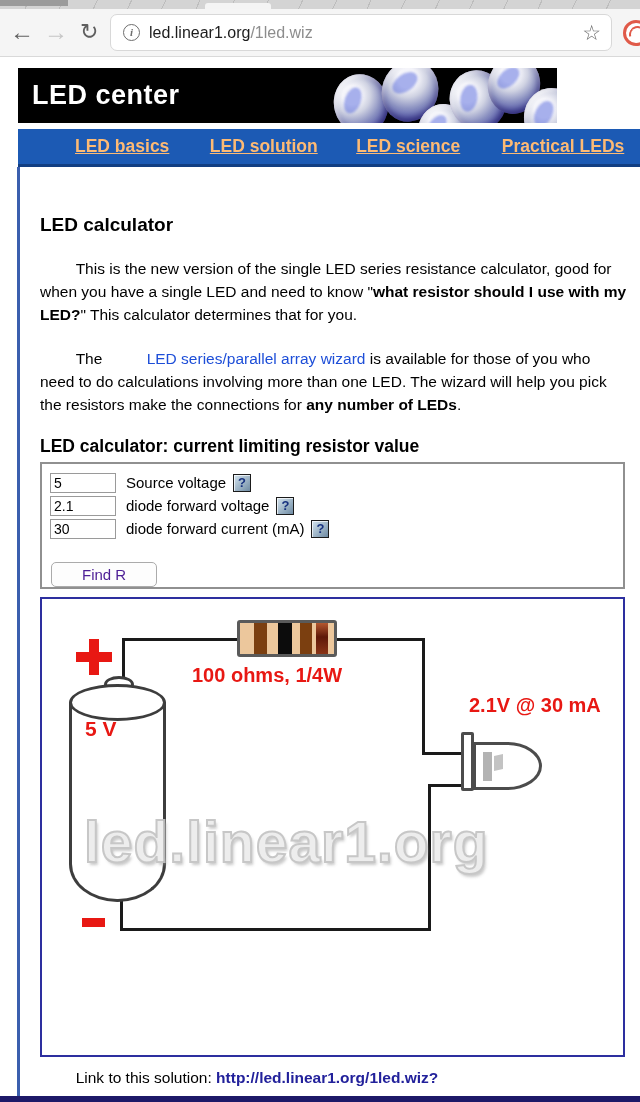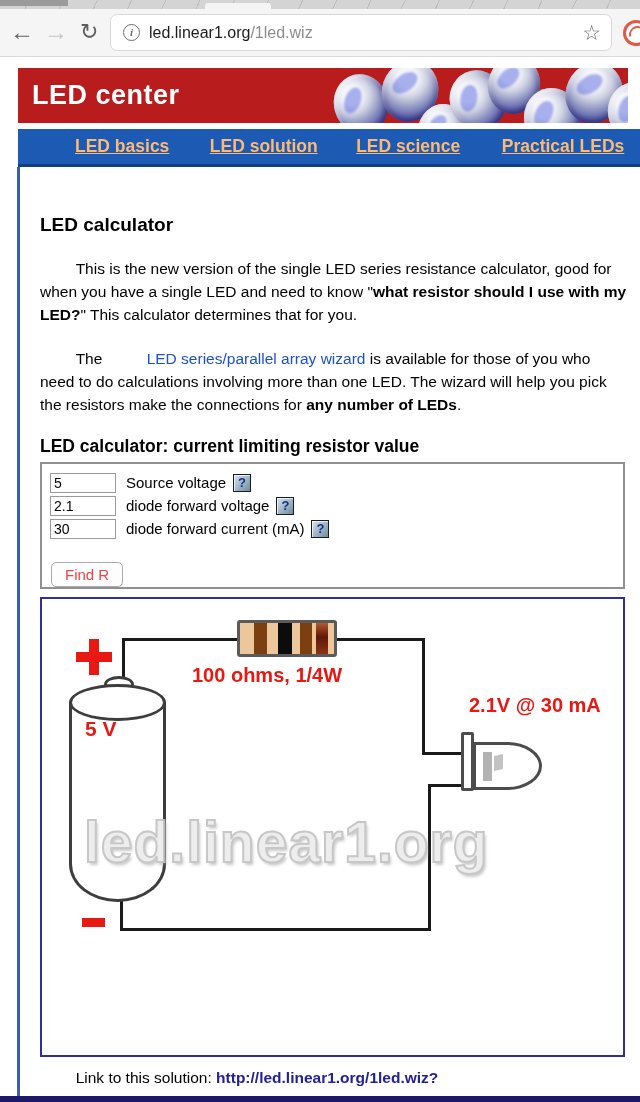--- a/index.html
+++ b/index.html
@@ -24,21 +24,21 @@
     font-family:"Liberation Serif", serif; font-style:italic; }
   .url-text { margin-left:9px; font-size:16px; color:#1d1d1d; white-space:nowrap; overflow:hidden; }
   .url-path { color:#8d8d8d; }
   .star { margin-left:auto; margin-right:10px; font-size:21px; color:#6a6a6a; cursor:pointer; }
   .ext-icon { position:absolute; right:-9px; top:11px; width:26px; height:26px; border-radius:50%;
     border:3px solid #e05a49; background:#fff; }
   .ext-icon::after { content:""; position:absolute; left:3px; top:3px; width:13px; height:13px;
     border-radius:50%; border:2.5px solid #e05a49; border-color:#e05a49 transparent transparent #e05a49; transform:rotate(30deg); }
 
   
-  .site-header { position:absolute; left:18px; top:68px; width:610px; height:55px; background:#b91c1c; overflow:hidden; }
+  .site-header { position:absolute; left:18px; top:68px; width:539px; height:55px; background:#000000; overflow:hidden; }
   .site-title { position:absolute; left:14px; top:12px; color:#ffffff; font-size:27px; font-weight:bold; letter-spacing:.5px; }
   .ledphoto { position:absolute; border-radius:50%;
     background:radial-gradient(circle at 38% 32%, #f5f5fa 0 18%, #cfd2e2 35%, #8d93c2 55%, #5a5fae 75%, #3c338f 100%);
     box-shadow: inset -2px -3px 6px rgba(20,10,80,.55), inset 2px 3px 4px rgba(255,255,255,.8); }
   .ledphoto::after { content:""; position:absolute; left:22%; top:18%; width:30%; height:45%;
     background:rgba(70,90,220,.45); border-radius:50%; transform:rotate(35deg); filter:blur(1px); }
 
   
   .navbar { position:absolute; left:18px; top:129px; width:622px; height:38px; background:#1c5ab4;
     border-bottom:3px solid #123e82; white-space:nowrap; }
@@ -60,22 +60,22 @@
   
   .formbox { margin-top:5px; width:585px; height:127px; border:2px solid #909090; background:#fff; padding:7px 0 0 8px; }
   .form-row { height:23px; display:flex; align-items:center; }
   .form-row input { width:66px; height:20px; border:1px solid #9a9a9a; font-family:"Liberation Sans",sans-serif;
     font-size:14px; padding-left:3px; color:#000; background:#fff; }
   .form-label { margin-left:10px; font-size:15px; }
   .help-btn { width:18px; height:18px; margin-left:7px; border:1px solid #1b1b1b; cursor:pointer;
     background:linear-gradient(135deg,#d5e4ef 0%, #9db4c6 55%, #6f8ba3 100%);
     color:#16307e; font-size:13px; font-weight:bold; text-align:center; line-height:16px;
     box-shadow:inset 1px 1px 0 rgba(255,255,255,.7); }
-  .findr { margin-top:22px; margin-left:1px; padding:3px 13px; font-family:"Liberation Sans",sans-serif;
-    font-size:15px; color:#ef4444; background:#fdfdfd; border:1px solid #ababab; border-radius:5px; cursor:pointer; }
+  .findr { margin-top:22px; margin-left:1px; padding:3px 30px; font-family:"Liberation Sans",sans-serif;
+    font-size:15px; color:#4c1d95; background:#fdfdfd; border:1px solid #ababab; border-radius:5px; cursor:pointer; }
 
   
   .resultbox { margin-top:8px; width:585px; height:460px; border:2px solid #2d2f9f; background:#fff; overflow:hidden; }
   .result-text { margin:13px 16px 0 16px; font-size:15.5px; line-height:24px; }
 
   
   .circuit { position:relative; margin-top:8px; height:388px; }
   .wire { position:absolute; background:#1a1a1a; }
   .resistor-body { position:absolute; left:195px; top:13px; width:100px; height:37px; background:#ecc79c;
     border:3px solid #5a5a5a; border-radius:3px; z-index:2; }

